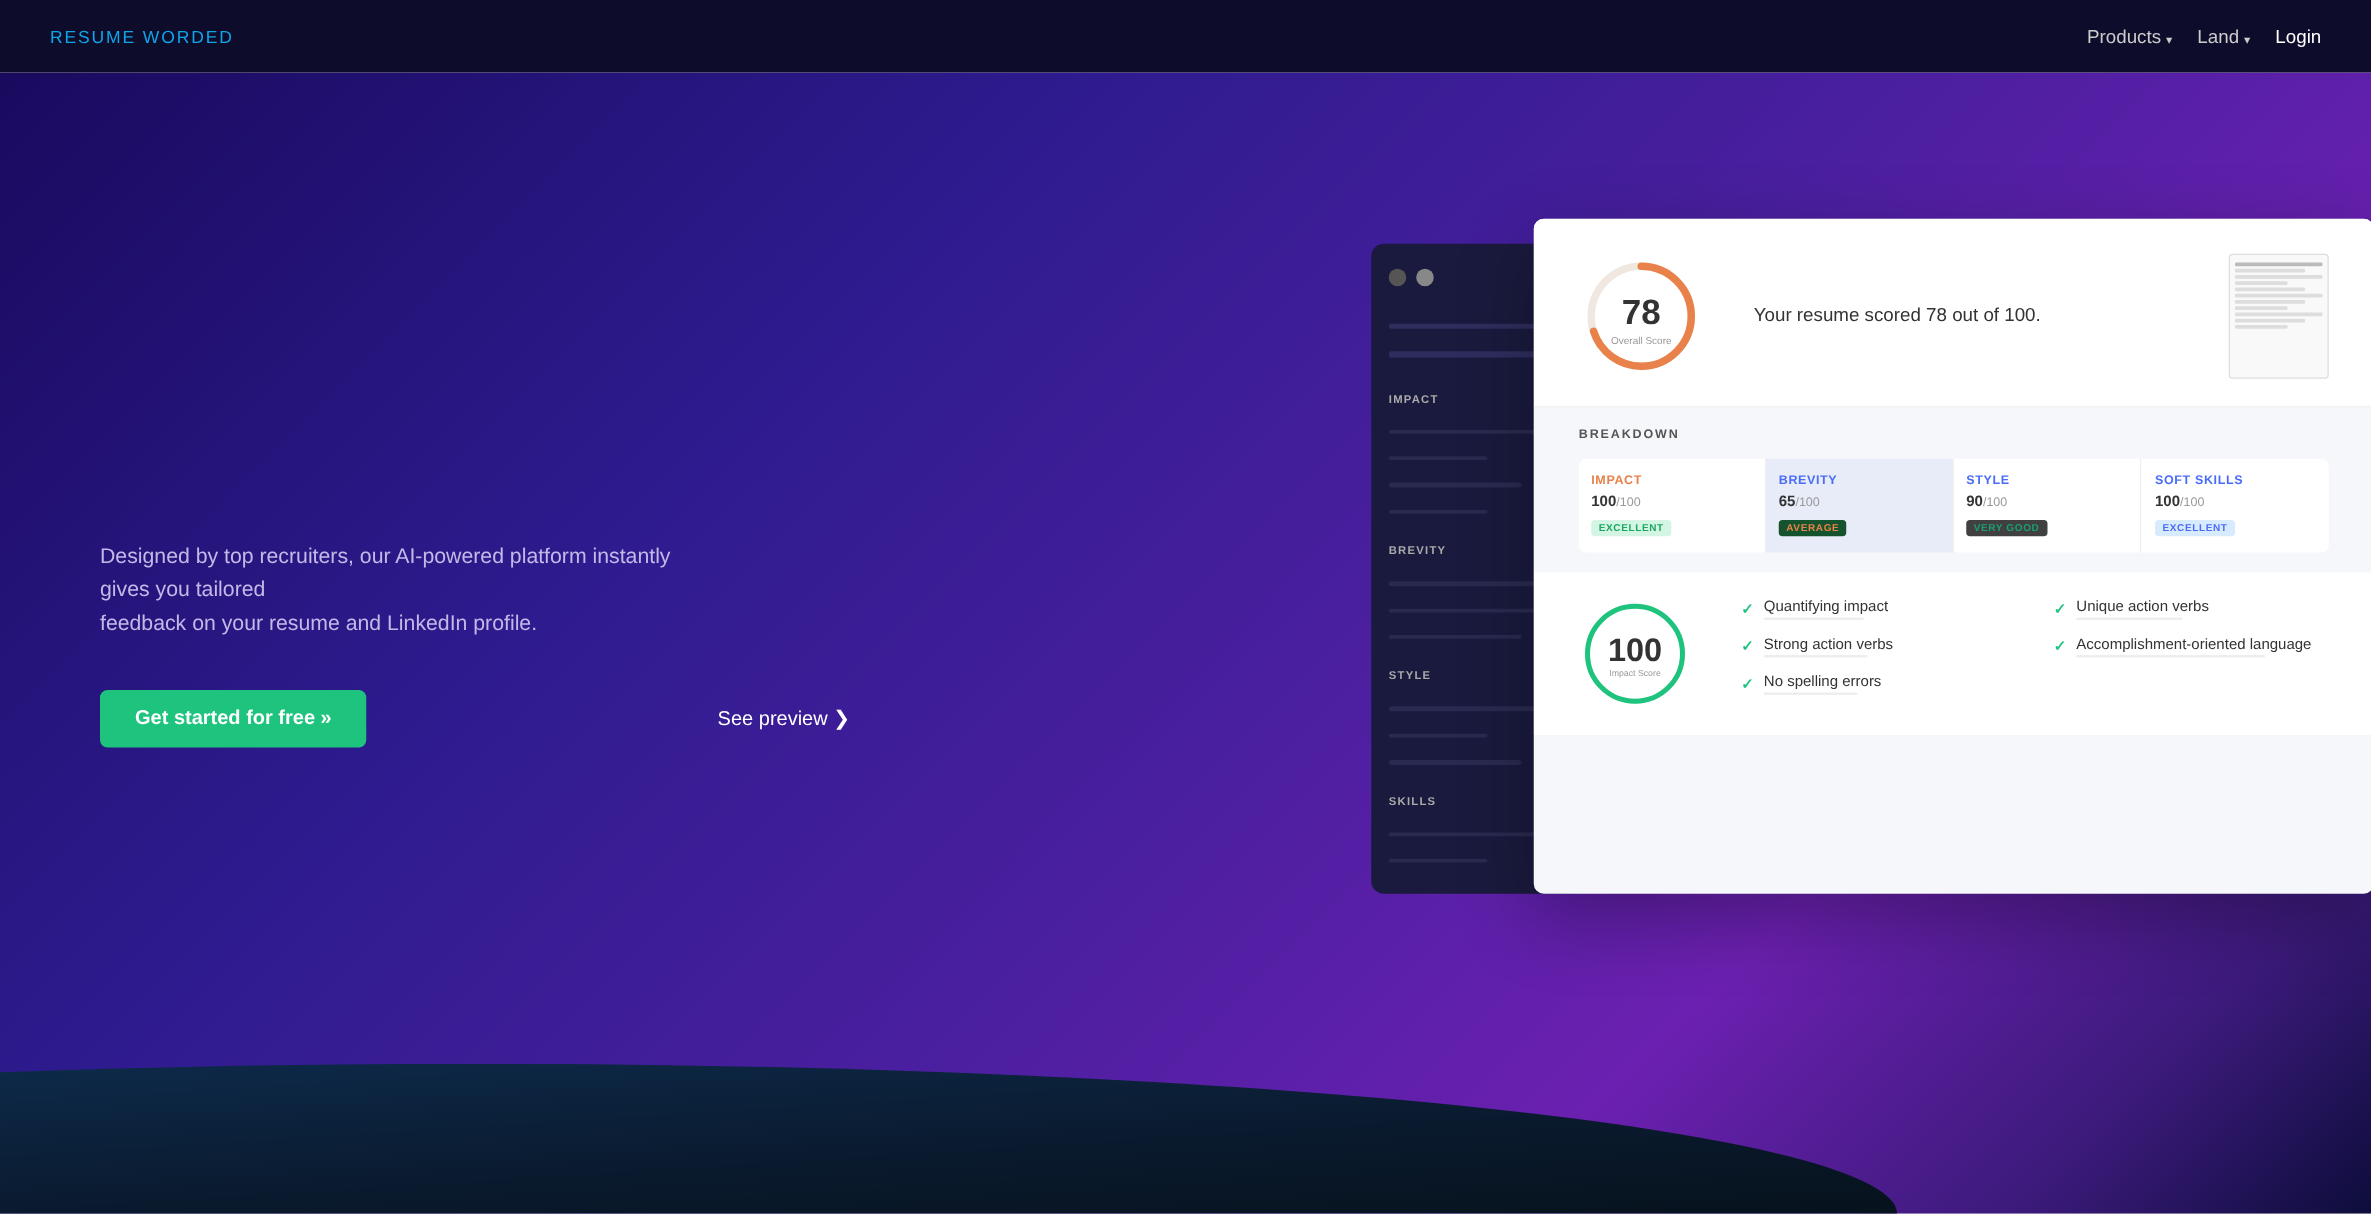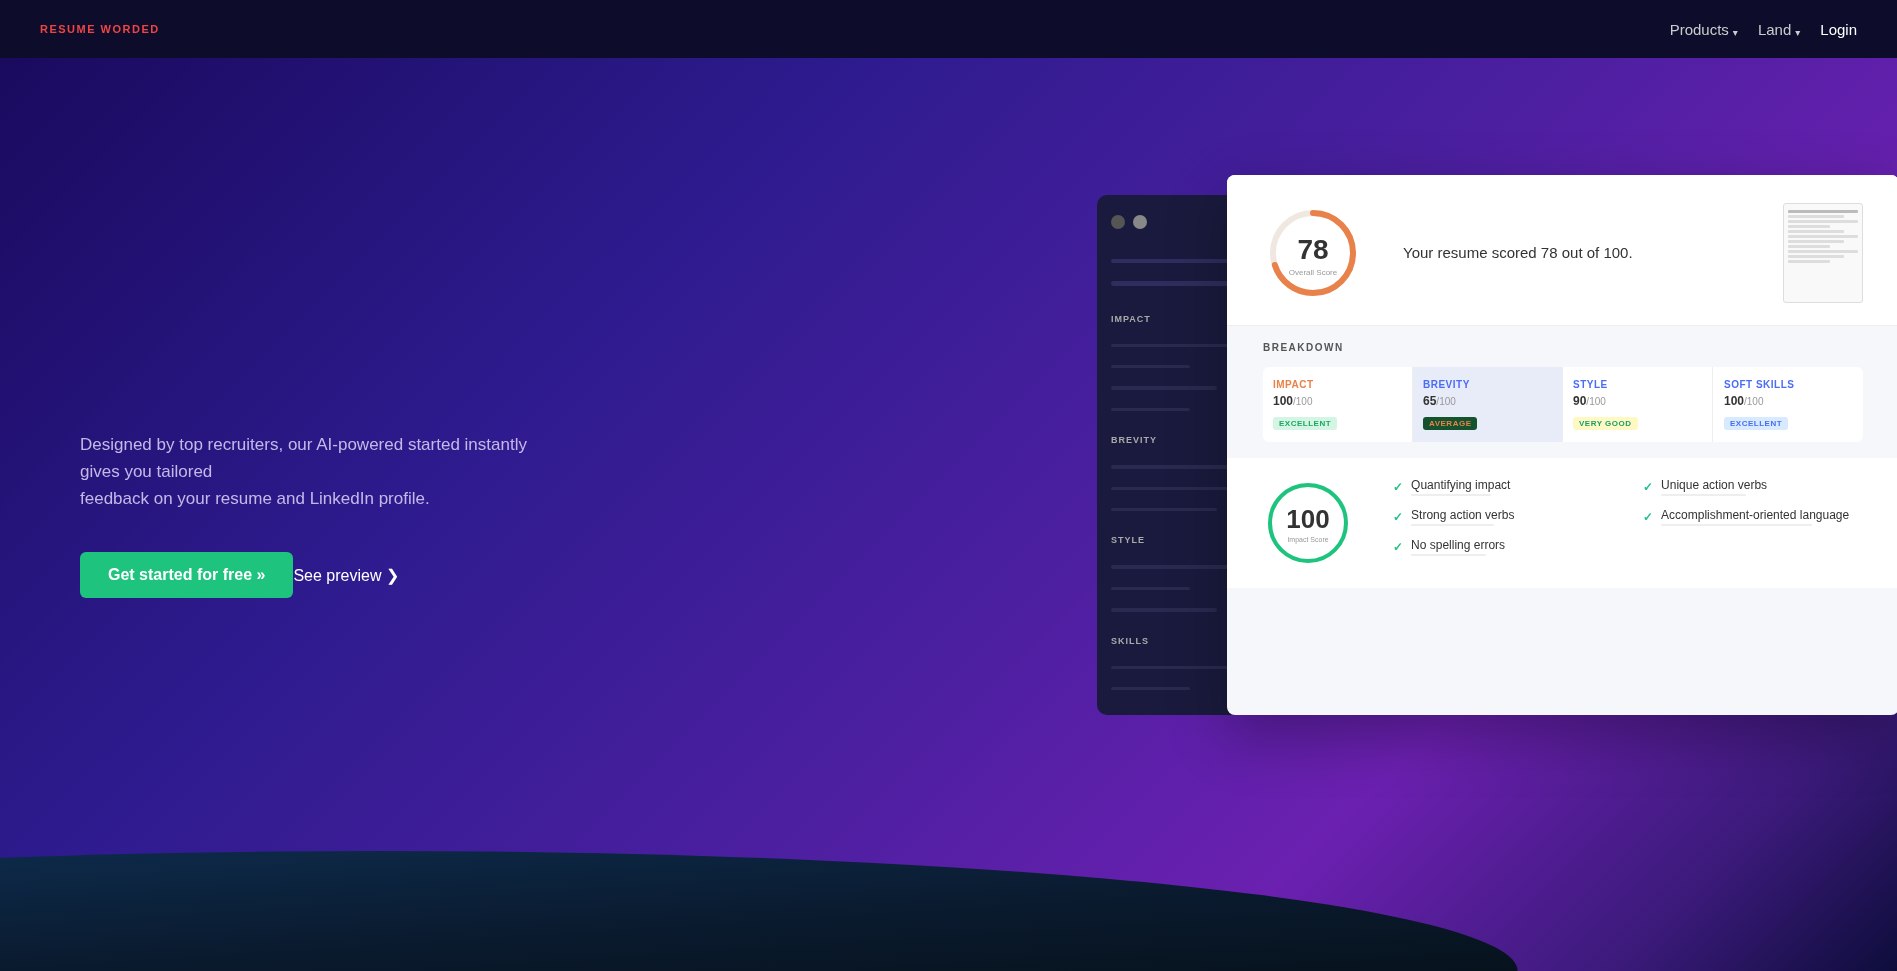--- a/index.html
+++ b/index.html
@@ -10,23 +10,23 @@
       background: #0d0d2b;
       display: flex;
       align-items: center;
       justify-content: space-between;
       padding: 0 40px;
       height: 58px;
       position: relative;
       z-index: 100;
     }
     .nav-logo {
-      color: #ef4444;
-      font-weight: 700;
-      font-size: 11px;
+      color: #0ea5e9;
+      font-weight: 400;
+      font-size: 14px;
       letter-spacing: 1.5px;
       text-transform: uppercase;
     }
     .nav-links {
       display: flex;
       align-items: center;
       gap: 20px;
     }
     .nav-link {
       color: #ccc;
@@ -81,20 +81,22 @@
     .hero-subtitle {
       color: #c5b8e8;
       font-size: 17px;
       line-height: 1.6;
       margin-bottom: 40px;
       max-width: 480px;
     }
     .hero-buttons {
       display: flex;
       align-items: center;
+      gap: 20px;
+      justify-content: space-between;
     }
     .btn-primary {
       background: #1ec47e;
       color: #fff;
       border: none;
       padding: 14px 28px;
       border-radius: 6px;
       font-size: 16px;
       font-weight: 600;
       cursor: pointer;
@@ -316,21 +318,21 @@
       display: inline-block;
       font-size: 8px;
       font-weight: 700;
       padding: 2px 6px;
       border-radius: 3px;
       text-transform: uppercase;
       letter-spacing: 0.5px;
     }
     .badge-green { background: #d4f5e3; color: #1aa861; }
     .badge-orange { background: #14532d; color: #e8824a; }
-    .badge-blue { background: #fef9c3; color: #1a9e6e; }
+    .badge-blue { background: #404040; color: #1a9e6e; }
     .badge-excellent { background: #d8eafe; color: #4a6cf7; }
 
     
     .impact-section {
       background: #fff;
       padding: 20px 36px;
       display: flex;
       align-items: flex-start;
       gap: 40px;
     }
@@ -422,21 +424,21 @@
       <span>Land</span>
       <span class="chevron-down">▾</span>
     </span>
     <button class="nav-login">Login</button>
   </div>
 </nav>
 
 <section class="hero">
   <div class="hero-left">
     <p class="hero-subtitle">
-      <span>Designed by top recruiters, our AI-powered started instantly gives you tailored</span><br>
+      <span>Designed by top recruiters, our AI-powered platform instantly gives you tailored</span><br>
       <span>feedback on your resume and LinkedIn profile.</span><br>
     </p>
     <div class="hero-buttons">
       <button class="btn-primary">Get started for free »</button>
       <button class="btn-secondary">See preview ❯</button>
     </div>
   </div>
 
   <div class="hero-right">
     <div class="mockup-container">

